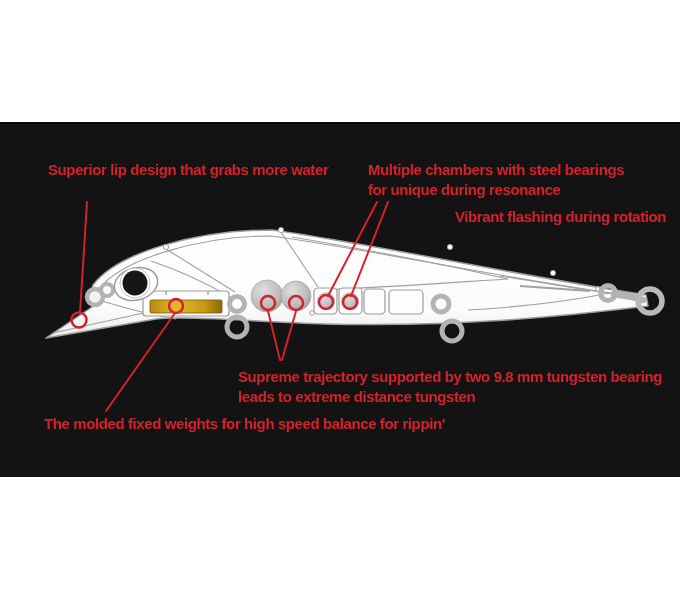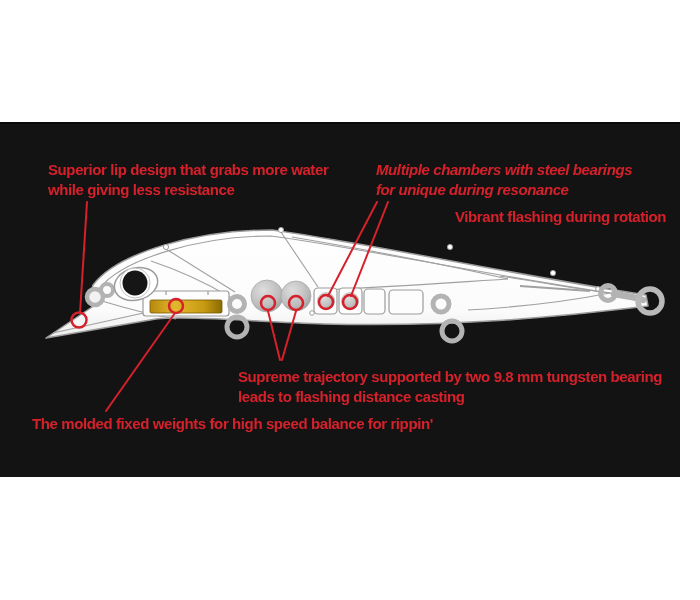--- a/index.html
+++ b/index.html
@@ -4,24 +4,24 @@
 <style>
   html,body{margin:0;padding:0;background:#ffffff;}
   .stage{position:relative;width:680px;height:600px;background:#ffffff;overflow:hidden;
          font-family:"Liberation Sans",sans-serif;}
   .panel{position:absolute;left:0;top:122px;width:700px;height:355px;background:#131313;
          border-top:2px solid #0a0a0a;box-sizing:border-box;}
   .art{position:absolute;left:0;top:0;width:700px;height:600px;z-index:1;}
   .label{position:absolute;z-index:2;color:#d6212b;font-weight:bold;font-size:15px;
          line-height:19.5px;letter-spacing:-0.4px;white-space:nowrap;}
   .label-lip{left:48px;top:160px;}
-  .label-chambers{left:376px;top:160px;font-style:italic;}
+  .label-chambers{left:368px;top:160px;}
   .label-flash{left:455px;top:207px;}
   .label-trajectory{left:238px;top:367px;}
-  .label-weights{left:32px;top:414px;}
+  .label-weights{left:44px;top:414px;}
 </style>
 </head>
 <body>
 
 <div class="stage">
 
   <div class="panel"></div>
 
   <svg class="art" viewBox="0 0 700 600">
     <defs>
@@ -119,34 +119,33 @@
       <circle cx="176" cy="306" r="7"></circle>
       <circle cx="268" cy="303" r="7"></circle>
       <circle cx="296" cy="303" r="7"></circle>
       <circle cx="326" cy="302" r="7"></circle>
       <circle cx="350" cy="302" r="7"></circle>
     </g>
   </svg>
 
   <div class="label label-lip">
     <div>Superior lip design that grabs more water</div>
-    <div>while giving less resistance</div>
   </div>
 
   <div class="label label-chambers">
     <div>Multiple chambers with steel bearings</div>
     <div>for unique during resonance</div>
   </div>
 
   <div class="label label-flash">
     <div>Vibrant flashing during rotation</div>
   </div>
 
   <div class="label label-trajectory">
     <div>Supreme trajectory supported by two 9.8 mm tungsten bearing</div>
-    <div>leads to flashing distance casting</div>
+    <div>leads to extreme distance tungsten</div>
   </div>
 
   <div class="label label-weights">
     <div>The molded fixed weights for high speed balance for rippin'</div>
   </div>
 
 </div>
 
 </body></html>

